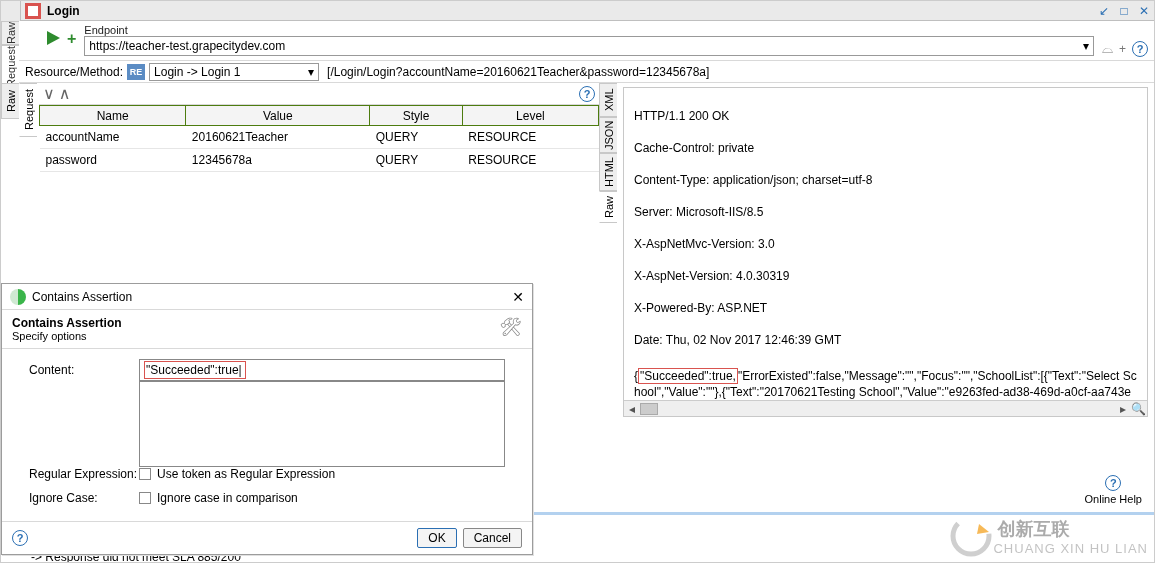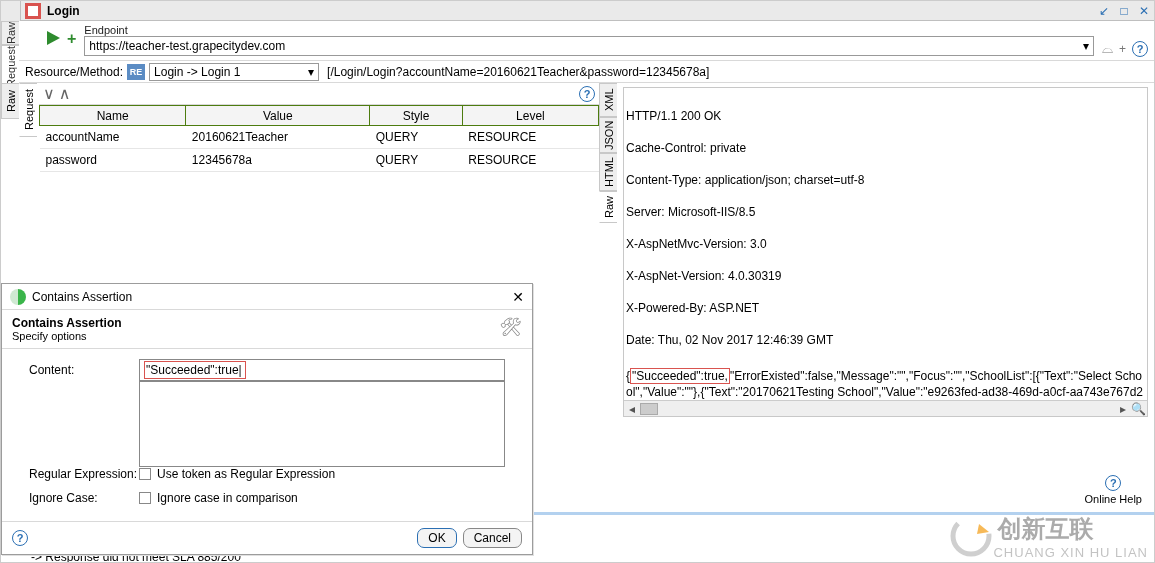--- a/index.html
+++ b/index.html
@@ -69,28 +69,28 @@
   .row { display:flex; align-items:center; margin-bottom:6px; }
   .row .lbl { width:110px; }
   .row .txtf { flex:1; border:1px solid #888; height:22px; padding:0 4px; display:flex; align-items:center; }
   .highlight-red { border:1.5px solid #d9534f; padding:0 3px 1px 1px; display:inline-flex; align-items:center; height:18px; }
   .cursor::after { content:"|"; color:#111; animation:blink 1s infinite; }
   @keyframes blink { 50% { opacity:0; } }
   .bigtxt { border:1px solid #888; height:86px; margin-left:110px; margin-top:-6px; }
   .chk { width:12px; height:12px; border:1px solid #888; display:inline-block; margin-right:6px; vertical-align:middle; }
   .dlg-foot { display:flex; align-items:center; padding:6px 10px; border-top:1px solid #d9d9d9; }
   .dlg-foot .spacer { flex:1; }
-  .btn { border:1px solid #888; background:#f4f4f4; padding:2px 10px; margin-left:6px; border-radius:7px; }
+  .btn { border:1px solid #888; background:#f4f4f4; padding:2px 10px; margin-left:6px; border-radius:2px; }
   .btn.primary { border:1.5px solid #2b6fb3; }
 
   
   .vtabs-r { position:absolute; left:0; top:0; width:18px; display:flex; flex-direction:column; }
   .vtab-r { width:18px; background:#eee; border:1px solid #c8c8c8; border-left:none; display:flex; align-items:center; justify-content:center; writing-mode:vertical-rl; transform:rotate(180deg); font-size:11px; }
 
-  .resp-area { border:1px solid #c8c8c8; margin:4px 6px 0 4px; padding:4px 2px; height:330px; overflow:hidden; position:relative; font-size:12px; line-height:16px; }
+  .resp-area { border:1px solid #c8c8c8; margin:4px 6px 0 4px; padding:4px 10px; height:330px; overflow:hidden; position:relative; font-size:12px; line-height:16px; }
   .resp-hdr { white-space:pre-line; }
   .resp-body { margin-top:4px; word-break:break-all; }
   .resp-body .hl { border:1.5px solid #d9534f; padding:0 1px; }
   .hscroll { position:absolute; left:0; right:0; bottom:0; height:16px; display:flex; align-items:center; background:#efefef; border-top:1px solid #ccc; }
   .hscroll .arrow { width:16px; text-align:center; color:#555; }
   .hscroll .thumb { width:18px; height:12px; background:#ccc; border:1px solid #aaa; }
   .hscroll .track { flex:1; }
   .hscroll .zoom { width:16px; text-align:center; font-weight:bold; }
 
   .ssl { margin:6px 10px 0 4px; }
@@ -100,21 +100,21 @@
   
   .assert-area { position:absolute; left:24px; right:0; bottom:0; height:50px; border-top:3px solid #b3d1ef; background:#fff; padding:2px 6px; font-size:12px; }
   .assert-row { display:flex; align-items:center; height:16px; }
   .dot { width:12px; height:12px; border-radius:50%; margin-right:6px; }
   .dot.g { background:#2fbf2f; border:1px solid #1f8f1f; }
   .dot.r { background:#d32f2f; border:1px solid #9f1f1f; }
 
   
   .brand { position:absolute; right:6px; bottom:0; height:52px; display:flex; align-items:center; opacity:0.7; }
   .brand svg { width:44px; height:44px; }
-  .brand .cn { font-size:24px; color:#888; margin-left:4px; font-weight:bold; }
+  .brand .cn { font-size:18px; color:#888; margin-left:4px; font-weight:bold; }
   .brand .py { font-size:13px; color:#aaa; letter-spacing:1px; }
 </style>
 </head>
 <body>
 
 <div class="root">
 
   <div class="winbar">
     <div class="leftcol"></div>
     <span class="icon-rest"></span>

